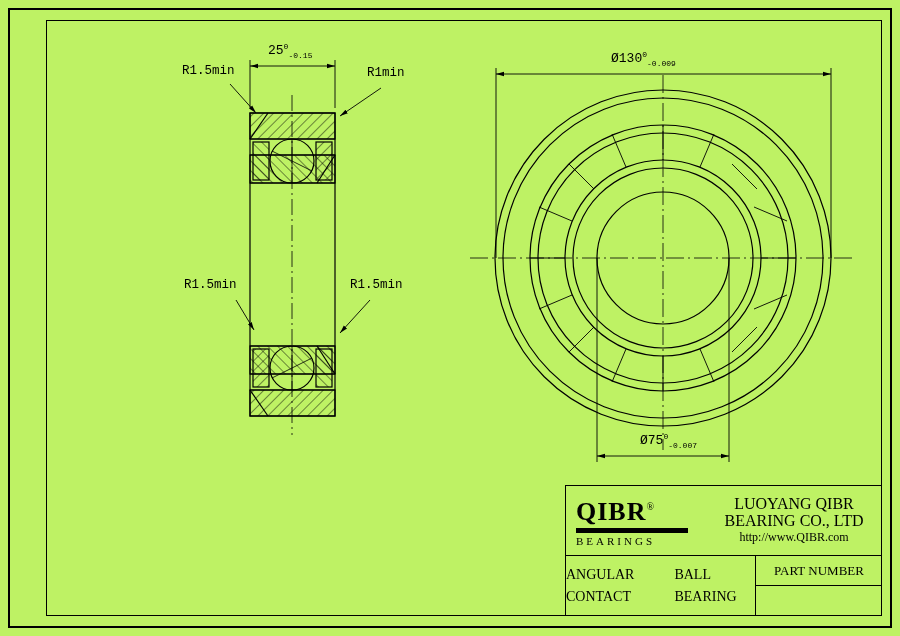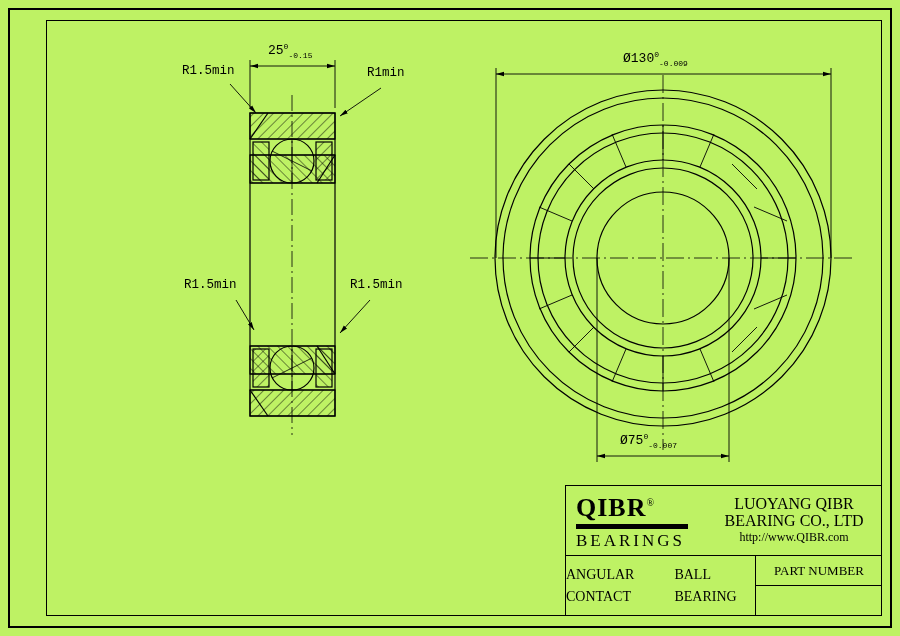--- a/index.html
+++ b/index.html
@@ -12,21 +12,21 @@
   .sup{font-size:8px;vertical-align:super;}
   .sub{font-size:8px;vertical-align:sub;}
   .lead{position:absolute;font-family:"Liberation Mono",monospace;font-size:12.5px;white-space:nowrap;}
   
   #titleblock{position:absolute;left:565px;top:485px;width:317px;height:131px;border-left:1px solid #000;border-top:1px solid #000;box-sizing:border-box;}
   #tb-top{position:relative;height:70px;border-bottom:1px solid #000;box-sizing:border-box;display:flex;align-items:center;}
   #logo{width:140px;padding-left:10px;box-sizing:border-box;}
   #logo .brand{font-family:"Liberation Serif",serif;font-weight:bold;font-size:26px;letter-spacing:1px;line-height:26px;}
   #logo .brand .reg{font-size:10px;vertical-align:super;font-weight:normal;}
   #logo .bar{width:112px;height:5px;background:#000;margin:3px 0 2px 0;}
-  #logo .sub2{font-family:"Liberation Serif",serif;font-size:17px;letter-spacing:3px;}
+  #logo .sub2{font-family:"Liberation Serif",serif;font-size:11px;letter-spacing:3px;}
   #company{flex:1;text-align:center;font-family:"Liberation Serif",serif;line-height:17px;}
   #company .c1{font-size:16px;}
   #company .c2{font-size:12px;}
   #tb-bottom{display:flex;height:60px;}
   #tb-left{width:190px;border-right:1px solid #000;box-sizing:border-box;display:flex;flex-direction:row;align-items:center;justify-content:center;font-family:"Liberation Serif",serif;font-size:14px;line-height:22px;}
   #tb-right{flex:1;display:flex;flex-direction:column;box-sizing:border-box;}
   #pn-label{height:30px;border-bottom:1px solid #000;box-sizing:border-box;display:flex;align-items:center;justify-content:center;font-family:"Liberation Serif",serif;font-size:13px;}
   #pn-value{flex:1;display:flex;align-items:center;justify-content:center;font-family:"Liberation Serif",serif;font-size:12.5px;}
 </style>
 </head>
@@ -157,25 +157,25 @@
       <line x1="597" y1="258" x2="597" y2="462"></line>
       <line x1="729" y1="258" x2="729" y2="462"></line>
       <line x1="597" y1="456" x2="729" y2="456" marker-start="url(#arrowR)" marker-end="url(#arrowL)"></line>
     </g>
   </svg>
 
   <div class="dimtxt" style="left:268px;top:42px;">
     <span>25</span><span class="sup">0</span><span class="sub">-0.15</span>
   </div>
 
-  <div class="dimtxt" style="left:611px;top:50px;margin-left:12px;">
+  <div class="dimtxt" style="left:611px;top:50px;">
     <span>Ø130</span><span class="sup">0</span><span class="sub">-0.009</span>
   </div>
 
-  <div class="dimtxt" style="left:620px;top:432px;">
+  <div class="dimtxt" style="left:640px;top:432px;">
     <span>Ø75</span><span class="sup">0</span><span class="sub">-0.007</span>
   </div>
 
   <div class="lead" style="left:182px;top:64px;">R1.5min</div>
   <div class="lead" style="left:367px;top:66px;">R1min</div>
   <div class="lead" style="left:184px;top:278px;">R1.5min</div>
   <div class="lead" style="left:350px;top:278px;">R1.5min</div>
 
   <div id="titleblock">
     <div id="tb-top">

